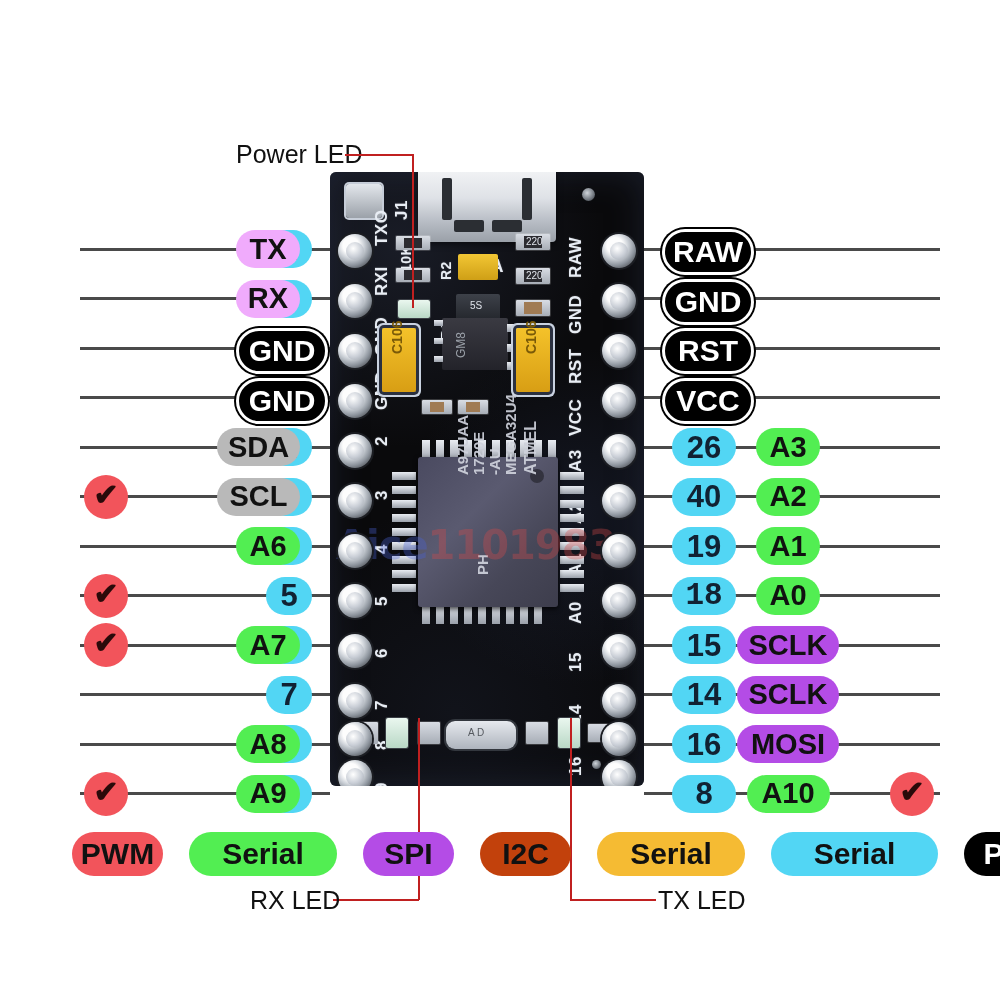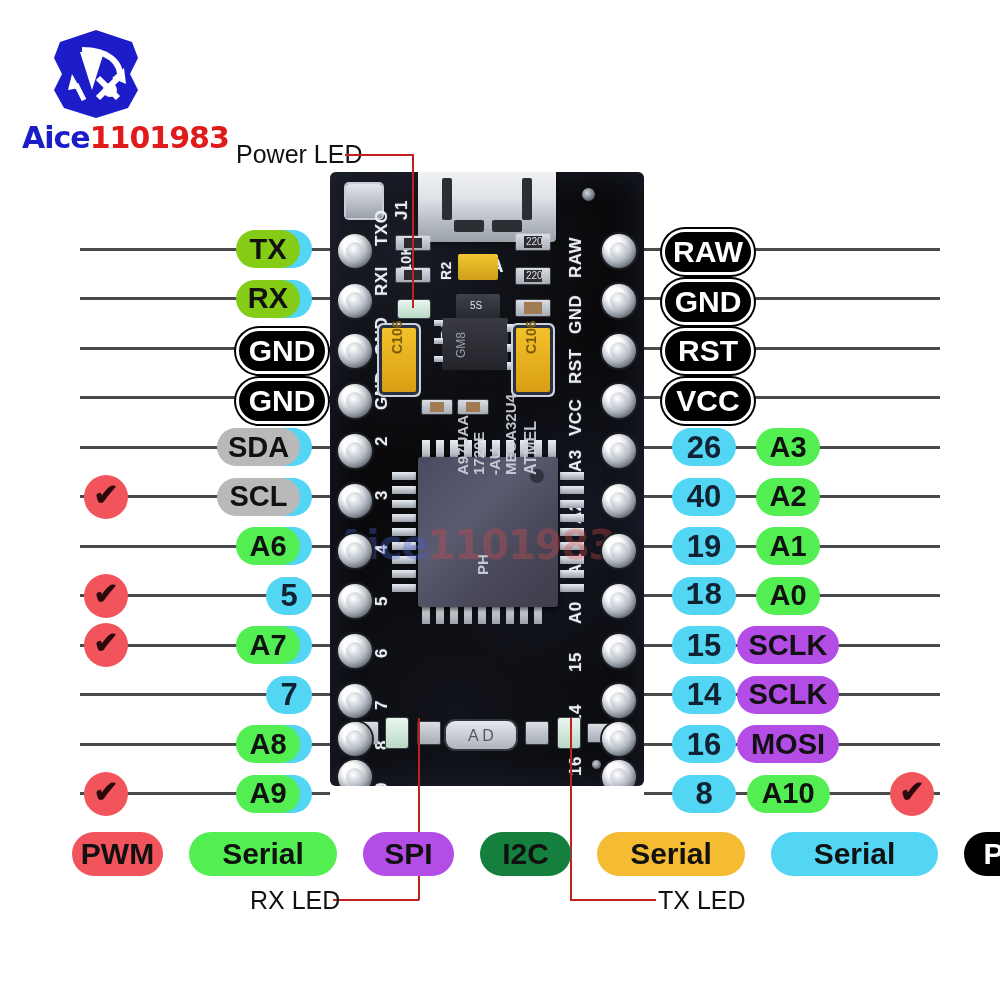--- a/index.html
+++ b/index.html
@@ -19,39 +19,39 @@
   .wire{position:absolute;height:3px;background:#4a4a4a;}
 
   
   .pill{position:absolute;display:flex;align-items:center;justify-content:center;
         border-radius:999px;font-weight:bold;line-height:1;white-space:nowrap;
         font-family:"Liberation Sans",sans-serif;}
   .pill.sig{height:38px;font-size:29px;color:#111;}
   .pill.blk{height:40px;font-size:30px;color:#fff;background:#000;
             border:3px solid #fff;box-shadow:0 0 0 2px #000;}
   .pill.num{height:38px;font-size:31px;color:#123;background:#52d6f4;}
-  .pill.yel{background:#84cc16;}
+  .pill.yel{background:#f0abfc;}
   .pill.gry{background:#b9b9b9;}
   .pill.grn{background:#52ee52;}
   .pill.pur{background:#b44ce6;}
 
   
   .check{position:absolute;width:44px;height:44px;border-radius:50%;
          background:#f2545b;display:flex;align-items:center;justify-content:center;}
   .check span{color:#2a0a0a;font-size:30px;font-weight:bold;line-height:1;
               transform:translateY(-2px);}
 
   
   .legend-pill{position:absolute;display:flex;align-items:center;justify-content:center;
                height:44px;border-radius:999px;font-weight:bold;font-size:30px;
                color:#111;font-family:"Liberation Sans",sans-serif;white-space:nowrap;}
   .legend-pill.pwm{background:#f2545b;}
   .legend-pill.analog{background:#52ee52;}
   .legend-pill.spi{background:#b44ce6;}
-  .legend-pill.i2c{background:#15803d;}
+  .legend-pill.i2c{background:#c2410c;}
   .legend-pill.serial{background:#f5bb33;}
   .legend-pill.arduino{background:#52d6f4;}
   .legend-pill.power{background:#000;color:#fff;}
 
   
   .callout-text{position:absolute;font-size:25px;color:#111;white-space:nowrap;
                 font-family:"Liberation Sans",sans-serif;}
   .cl{position:absolute;background:#c02020;}
   .cl.h{height:2px;}
   .cl.v{width:2px;}
@@ -92,21 +92,21 @@
   .tant span{position:absolute;left:7px;top:26px;color:#7a5a08;font-size:14px;font-weight:bold;
              transform:rotate(-90deg);transform-origin:left top;font-family:"Liberation Sans",sans-serif;}
   .usb{position:absolute;left:88px;top:-6px;width:138px;height:76px;
        background:linear-gradient(180deg,#f4f5f7 0%,#dfe2e7 42%,#b9bec6 72%,#9aa0a8 100%);
        border-radius:4px;box-shadow:0 2px 6px rgba(0,0,0,.5);}
   .usb-slot{position:absolute;width:10px;height:42px;background:#2b2e33;border-radius:2px;top:12px;}
   .usb-tab{position:absolute;width:30px;height:12px;background:#2b2e33;border-radius:2px;top:54px;}
   .xtal{position:absolute;left:116px;top:549px;width:70px;height:28px;
         background:linear-gradient(180deg,#e6e9ee,#aeb4bd);border-radius:9px;
         box-shadow:0 0 0 2px #33373e;}
-  .xtal span{position:absolute;left:22px;top:6px;color:#55595f;font-size:16px;
+  .xtal span{position:absolute;left:22px;top:6px;color:#55595f;font-size:10px;
              font-family:"Liberation Sans",sans-serif;}
   .led{position:absolute;width:22px;height:30px;border-radius:2px;
        background:linear-gradient(180deg,#f3f6f9,#c6ccd4);box-shadow:0 0 0 1px #3a3e45;}
   .led.grn-tint{background:linear-gradient(180deg,#eaf7ef,#b9d8c6);}
   .hole{position:absolute;width:13px;height:13px;border-radius:50%;
         background:radial-gradient(circle at 40% 38%,#cfd4da,#6f757d 60%,#2a2c31 100%);}
   .reg{position:absolute;left:112px;top:146px;width:66px;height:52px;
        background:linear-gradient(180deg,#3a3a42,#23232a);border-radius:2px;}
   .reg span{position:absolute;left:12px;top:40px;color:#9aa0a8;font-size:12px;
             transform:rotate(-90deg);transform-origin:left top;font-family:"Liberation Sans",sans-serif;}
@@ -115,37 +115,20 @@
       opacity:.34;letter-spacing:-1px;white-space:nowrap;}
   .wm .b{color:#4a63d8;} .wm .r{color:#d84a4a;}
   .fuse{position:absolute;left:128px;top:82px;width:40px;height:26px;
         background:linear-gradient(180deg,#f2c634,#cf9f16);border-radius:2px;}
 </style>
 </head>
 <body>
 
 <div id="stage">
 
-  <div class="logo-wrap">
-    <div class="logo-mark">
-      <svg viewBox="0 0 100 92" width="100" height="92">
-        <path d="M50 2 L86 14 L92 30 L84 46 L92 62 L82 80 L50 90 L18 80 L8 62 L16 46 L8 30 L14 14 Z" fill="#1c1cc8"></path>
-        <path d="M34 24 L58 24 L46 62 Z" fill="#ffffff"></path>
-        <path d="M36 22 C62 22 76 34 74 52" stroke="#ffffff" stroke-width="6" fill="none"></path>
-        <path d="M78 40 L80 56 L66 50 Z" fill="#ffffff"></path>
-        <path d="M38 72 L30 56" stroke="#ffffff" stroke-width="5" fill="none"></path>
-        <path d="M26 46 L34 60 L22 62 Z" fill="#ffffff"></path>
-        <circle cx="64" cy="62" r="7" fill="#ffffff"></circle>
-        <path d="M52 50 L72 70 M72 50 L52 70" stroke="#ffffff" stroke-width="6"></path>
-      </svg>
-    </div>
-    <div class="logo-text">
-      <span class="b">Aice</span><span class="r">1101983</span>
-    </div>
-  </div>
 
   <div class="pcb">
     <div class="pcb-noise"></div>
 
     <div class="usb">
       <div class="usb-slot" style="left:24px;"></div>
       <div class="usb-slot" style="left:104px;"></div>
       <div class="usb-tab" style="left:36px;"></div>
       <div class="usb-tab" style="left:74px;"></div>
     </div>

